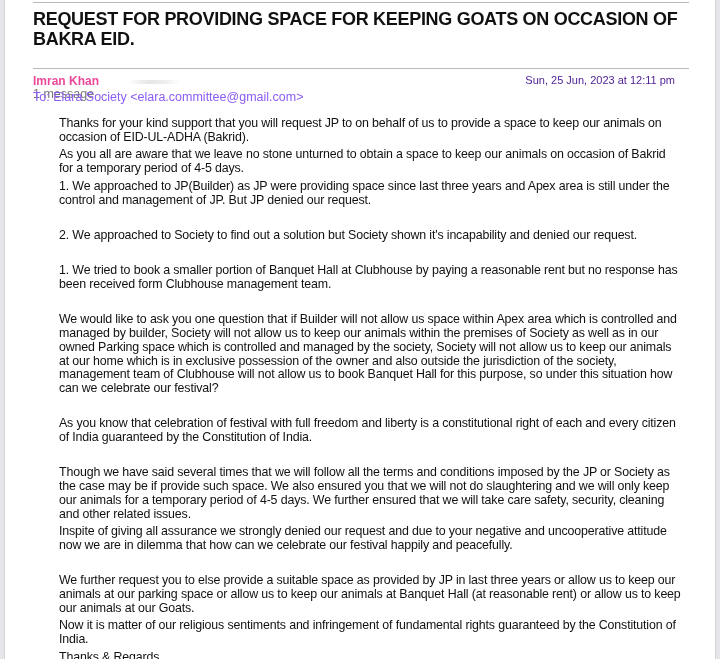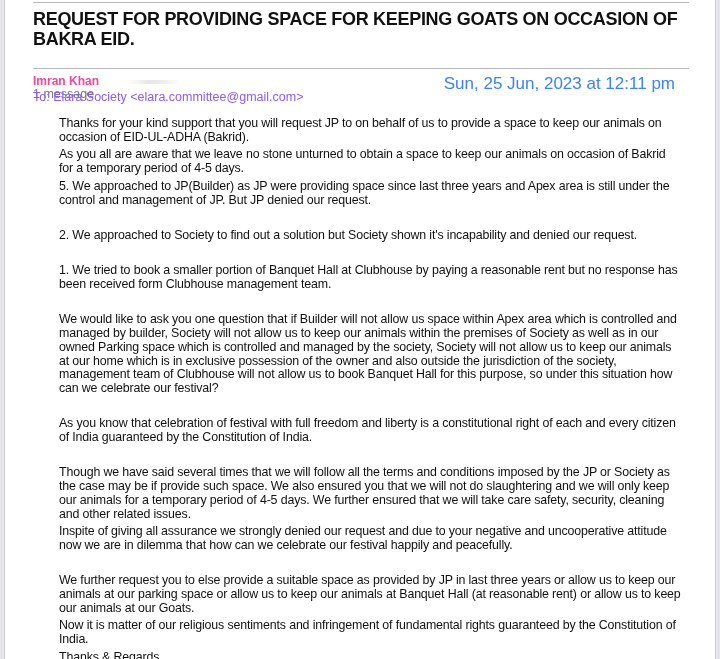--- a/index.html
+++ b/index.html
@@ -12,21 +12,21 @@
   .rule { position: absolute; left: 33px; width: 656px; height: 1px; background: #b9b9b9; }
   .rule.top { top: 2px; }
   .rule.mid { top: 68px; }
   .subject {
     position: absolute; left: 33px; top: 9px; width: 650px;
     font-size: 18px; font-weight: bold; line-height: 20px; letter-spacing: -0.3px; color: #111;
   }
   .count { position: absolute; left: 33px; top: 47px; font-size: 12.5px; color: #777; margin-top: 40px; }
   .sender { position: absolute; left: 33px; top: 74px; font-size: 12px; font-weight: bold; color: #ec4899; }
   .redacted { position: absolute; left: 128px; top: 80px; width: 52px; height: 4px; background: linear-gradient(90deg, #fff, #e6e6e6 40%, #eee 70%, #fff); border-radius: 2px; }
-  .date { position: absolute; right: 45px; top: 74px; font-size: 17px; color: #3b82f6; }
+  .date { position: absolute; right: 45px; top: 74px; font-size: 11px; color: #4c1d95; }
   .to { position: absolute; left: 33px; top: 90px; font-size: 12.5px; color: #8b5cf6; }
   .body {
     position: absolute; left: 55px; top: 113px; width: 630px;
     font-size: 12.4px; line-height: 13.7px; color: #111; letter-spacing: -0.15px;
   }
   .body p { margin: 4px; }
   .body .gap { height: 13.7px; }
   .quoted { font-size: 9.5px; color: #777; line-height: 13px; }
 </style>
 </head>
@@ -41,21 +41,21 @@
 <div class="rule mid"></div>
 
 <div class="sender">Imran Khan</div>
 <div class="redacted"></div>
 <div class="date">Sun, 25 Jun, 2023 at 12:11 pm</div>
 <div class="to">To: Elara Society &lt;elara.committee@gmail.com&gt;</div>
 
 <div class="body">
   <p>Thanks for your kind support that you will request JP to on behalf of us to provide a space to keep our animals on occasion of EID-UL-ADHA (Bakrid).</p>
   <p>As you all are aware that we leave no stone unturned to obtain a space to keep our animals on occasion of Bakrid for a temporary period of 4-5 days.</p>
-  <p>5. We approached to JP(Builder) as JP were providing space since last three years and Apex area is still under the control and management of JP. But JP denied our request.</p>
+  <p>1. We approached to JP(Builder) as JP were providing space since last three years and Apex area is still under the control and management of JP. But JP denied our request.</p>
   <div class="gap"></div>
   <p>2. We approached to Society to find out a solution but Society shown it's incapability and denied our request.</p>
   <div class="gap"></div>
   <p>1. We tried to book a smaller portion of Banquet Hall at Clubhouse by paying a reasonable rent but no response has been received form Clubhouse management team.</p>
   <div class="gap"></div>
   <p>We would like to ask you one question that if Builder will not allow us space within Apex area which is controlled and managed by builder, Society will not allow us to keep our animals within the premises of Society as well as in our owned Parking space which is controlled and managed by the society, Society will not allow us to keep our animals at our home which is in exclusive possession of the owner and also outside the jurisdiction of the society, management team of Clubhouse will not allow us to book Banquet Hall for this purpose, so under this situation how can we celebrate our festival?</p>
   <div class="gap"></div>
   <p>As you know that celebration of festival with full freedom and liberty is a constitutional right of each and every citizen of India guaranteed by the Constitution of India.</p>
   <div class="gap"></div>
   <p>Though we have said several times that we will follow all the terms and conditions imposed by the JP or Society as the case may be if provide such space. We also ensured you that we will not do slaughtering and we will only keep our animals for a temporary period of 4-5 days. We further ensured that we will take care safety, security, cleaning and other related issues.</p>

